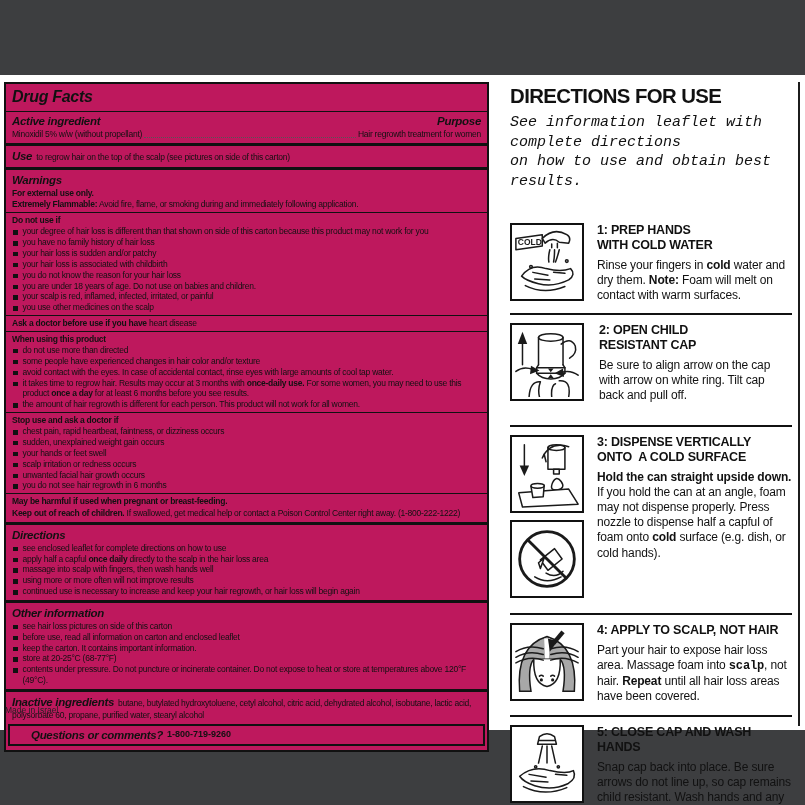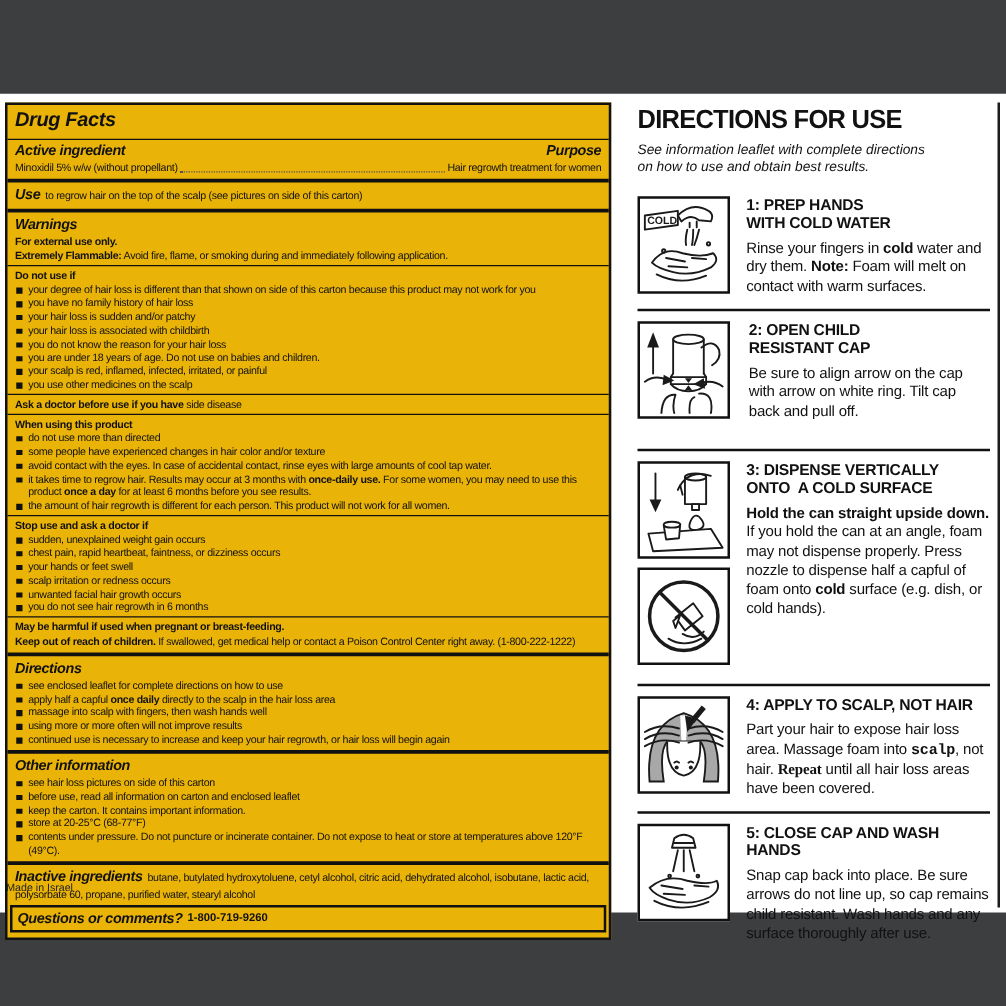--- a/index.html
+++ b/index.html
@@ -10,46 +10,46 @@
     -webkit-font-smoothing:antialiased;
   }
   .bar{position:absolute;left:0;width:805px;background:#3d3e40;}
   .bar-top{top:0;height:75px;}
   .bar-bottom{top:730px;height:75px;}
   .label-edge{position:absolute;left:798px;top:82px;width:2px;height:644px;background:#1c1c1c;}
 
   
   .df-box{
     position:absolute;left:4px;top:82px;width:469px;
-    border:2.5px solid #111;background:#eab308;
+    border:2.5px solid #111;background:#be185d;
     padding:2px 6px 4px 6px;
     font-size:8.5px;line-height:1.28;letter-spacing:-0.25px;
   }
   .df-title{font-size:16px;font-weight:bold;font-style:italic;letter-spacing:-0.3px;padding:1px 0 2px;}
   .rule{border-top:1px solid #111;margin:2px -6px;}
   .rule-thick{border-top:3.5px solid #111;margin:3px -6px;}
   .h2{font-size:11.5px;font-weight:bold;font-style:italic;letter-spacing:-0.3px;}
   .h2-inline{font-size:11.5px;font-weight:bold;font-style:italic;letter-spacing:-0.3px;margin-right:4px;}
   .ai-row{display:flex;justify-content:space-between;align-items:flex-end;margin-top:1px;}
   .ai-val{display:flex;align-items:flex-end;margin:0 0 1px;}
   .leader{flex:1;border-bottom:1.5px dotted #555;margin:0 2px 2px;}
   .bold{font-weight:bold;}
   .subhead{font-weight:bold;margin-top:1px;}
   .bullet{display:flex;margin:0;}
   .sq{flex:0 0 4.5px;width:4.5px;height:4.5px;background:#111;margin:4px 5px 0 1px;}
   .bt{flex:1;}
   .line{margin:1px 0;}
-  .questions-row{display:flex;align-items:center;border:2px solid #111;margin:3px -4px 0;padding:2px 4px;}
+  .questions-row{display:flex;align-items:center;border:2px solid #111;margin:3px -4px 0;padding:2px 21px;}
   .phone{font-weight:bold;font-size:9px;margin-left:4px;letter-spacing:0;}
   .made-in{position:absolute;left:5px;top:705px;font-size:8.5px;color:#222;}
 
   
   .rp{position:absolute;left:510px;top:84px;width:282px;}
   .rp-title{font-size:21px;font-weight:bold;letter-spacing:-0.6px;transform:scaleX(0.97);transform-origin:left;margin-bottom:5px;}
-  .rp-sub{font-size:11px;font-style:italic;white-space:pre-line;line-height:1.3;margin-bottom:13px;}
+  .rp-sub{font-size:15px;font-style:italic;white-space:pre-line;line-height:1.3;margin-bottom:30px;font-family:Liberation Mono, monospace;}
   .step{display:flex;gap:11px;padding:8px 0 6px;}
   .sep{border-top:2px solid #111;}
   .icol{flex:0 0 76px;display:flex;flex-direction:column;gap:7px;}
   .ibox{width:70px;height:74px;border:2px solid #111;background:#fff;display:flex;align-items:center;justify-content:center;}
   .scol{flex:1;}
   .step-title{font-size:12.5px;font-weight:bold;letter-spacing:-0.2px;white-space:pre-wrap;line-height:1.18;margin-bottom:5px;}
   .step-body{font-size:12px;line-height:1.27;letter-spacing:-0.15px;}
   svg{display:block;}
   .ink{stroke:#1a1a1a;stroke-width:1.6;fill:none;stroke-linecap:round;stroke-linejoin:round;}
   .ink-f{stroke:#1a1a1a;stroke-width:1.6;fill:#ffffff;stroke-linejoin:round;}
@@ -120,21 +120,21 @@
         <span class="bt"><span>your scalp is red, inflamed, infected, irritated, or painful</span></span>
       </div>
       <div class="bullet">
         <span class="sq"></span>
         <span class="bt"><span>you use other medicines on the scalp</span></span>
       </div>
     </div>
 
   <div class="rule"></div>
   <div class="line">
-    <span class="bold">Ask a doctor before use if you have</span><span> side disease</span>
+    <span class="bold">Ask a doctor before use if you have</span><span> heart disease</span>
   </div>
 
   <div class="rule"></div>
   <div class="subhead">When using this product</div>
   <div>
       <div class="bullet">
         <span class="sq"></span>
         <span class="bt"><span>do not use more than directed</span></span>
       </div>
       <div class="bullet">
@@ -153,25 +153,25 @@
         <span class="sq"></span>
         <span class="bt"><span>the amount of hair regrowth is different for each person. This product will not work for all women.</span></span>
       </div>
     </div>
 
   <div class="rule"></div>
   <div class="subhead">Stop use and ask a doctor if</div>
   <div>
       <div class="bullet">
         <span class="sq"></span>
+        <span class="bt"><span>chest pain, rapid heartbeat, faintness, or dizziness occurs</span></span>
+      </div>
+      <div class="bullet">
+        <span class="sq"></span>
         <span class="bt"><span>sudden, unexplained weight gain occurs</span></span>
-      </div>
-      <div class="bullet">
-        <span class="sq"></span>
-        <span class="bt"><span>chest pain, rapid heartbeat, faintness, or dizziness occurs</span></span>
       </div>
       <div class="bullet">
         <span class="sq"></span>
         <span class="bt"><span>your hands or feet swell</span></span>
       </div>
       <div class="bullet">
         <span class="sq"></span>
         <span class="bt"><span>scalp irritation or redness occurs</span></span>
       </div>
       <div class="bullet">
@@ -360,21 +360,21 @@
           <path class="ink" d="M27 52 Q29 50 31 52 M39 52 Q41 50 43 52"></path>
           <circle class="fill" cx="29" cy="56" r="1.7"></circle>
           <circle class="fill" cx="41" cy="56" r="1.7"></circle>
           <line x1="52" y1="5" x2="42" y2="17" stroke="#1a1a1a" stroke-width="4.5"></line>
           <polygon class="fill" points="36,12 46,15 38,26"></polygon>
         </svg>
       </div>
     </div>
     <div class="scol">
       <div class="step-title">4: APPLY TO SCALP, NOT HAIR</div>
-      <div class="step-body"><span>Part your hair to expose hair loss area. Massage foam into </span><span style="font-weight: bold; font-family: Liberation Mono, monospace;">scalp</span><span>, not hair. </span><span style="font-weight: bold; font-family: Liberation Serif, serif;">Repeat</span><span> until all hair loss areas have been covered.</span></div>
+      <div class="step-body"><span>Part your hair to expose hair loss area. Massage foam into </span><span style="font-weight: bold; font-family: Liberation Mono, monospace;">scalp</span><span>, not hair. </span><span style="font-weight: bold;">Repeat</span><span> until all hair loss areas have been covered.</span></div>
     </div>
   </div>
   <div class="sep"></div>
 
   <div class="step" style="min-height:104px;">
     <div class="icol">
       <div class="ibox">
         <svg width="66" height="70" viewBox="0 0 70 74">
           <path class="ink-f" d="M27 8 Q35 2 43 8 L45 16 L25 16 Z"></path>
           <path class="ink" d="M27 12 L43 12"></path>

